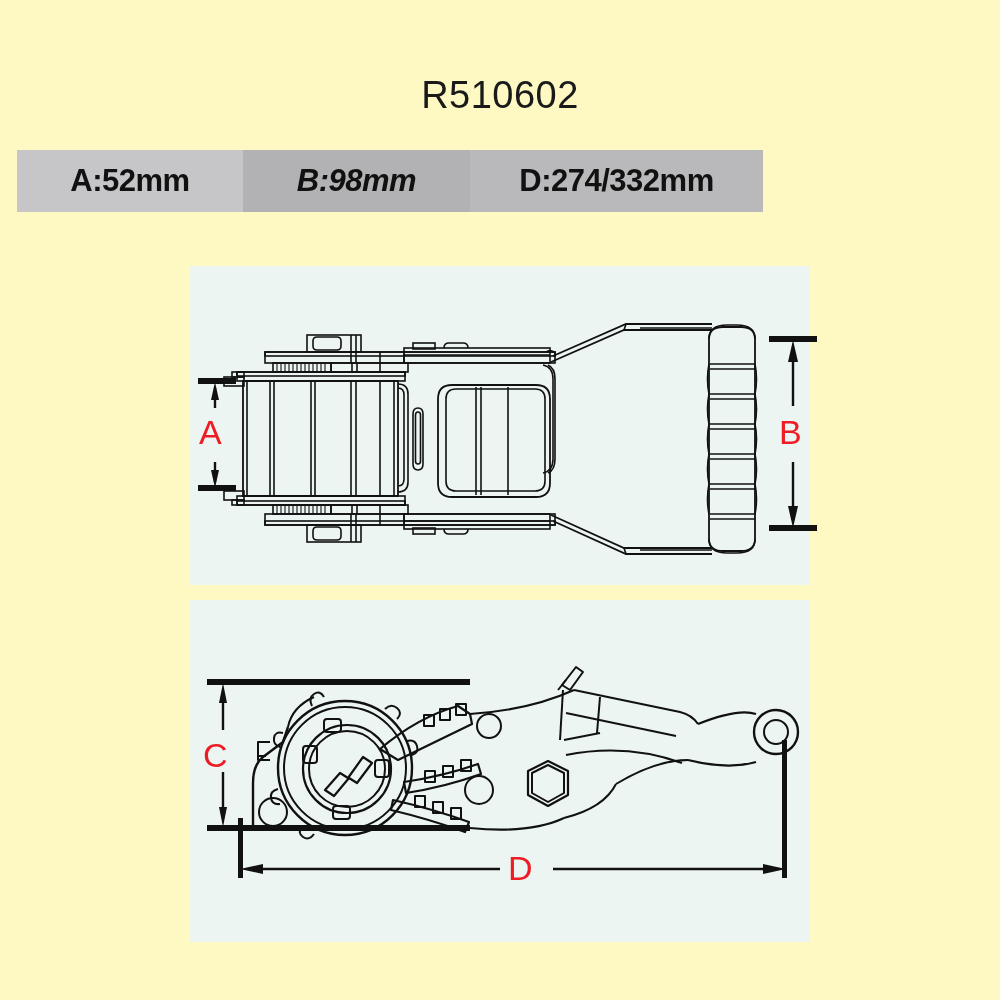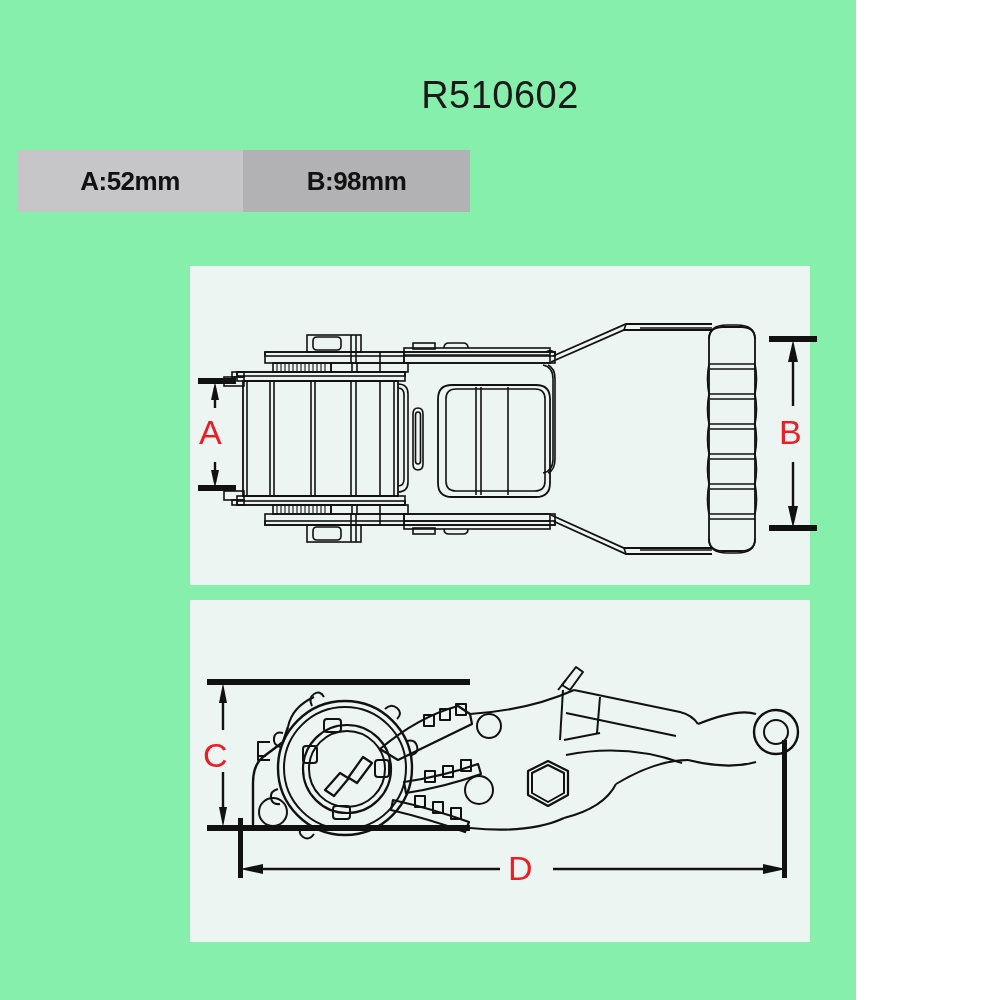--- a/index.html
+++ b/index.html
@@ -10,23 +10,23 @@
   body {
     width: 1000px;
     height: 1000px;
     position: relative;
     font-family: "Liberation Sans", sans-serif;
     overflow: hidden;
   }
   #page {
     position: absolute;
     left: 0; top: 0;
-    width: 856px;
+    width: 1000px;
     height: 1000px;
-    background: #86efac;
+    background: #fef9c3;
   }
   
   #product-title {
     position: absolute;
     left: 0;
     top: 74px;
     width: 1000px;
     text-align: center;
     font-size: 38px;
     font-weight: 400;
@@ -41,29 +41,29 @@
     top: 150px;
     width: 966px;
     height: 62px;
     display: flex;
     align-items: stretch;
   }
   .spec-cell {
     display: flex;
     align-items: center;
     justify-content: center;
-    font-size: 26px;
+    font-size: 31px;
     font-weight: bold;
     color: #111111;
     letter-spacing: -0.5px;
     font-family: "Liberation Sans", sans-serif;
     white-space: nowrap;
   }
   .spec-a { background: #c6c6c8; width: 226px; }
-  .spec-b { background: #b2b2b4; width: 227px; }
+  .spec-b { background: #b2b2b4; width: 227px; font-style: italic; }
   .spec-c { background: #cccccd; width: 220px; }
   .spec-d { background: #b9b9bb; width: 293px; }
 
   
   .panel {
     position: absolute;
     background: #edf5f3;
   }
   #panel-top {
     left: 190px;
@@ -100,20 +100,21 @@
 </head>
 <body>
 
 <div id="page">
 
   <div id="product-title">R510602</div>
 
   <div id="spec-bar">
     <div class="spec-cell spec-a">A:52mm</div>
     <div class="spec-cell spec-b">B:98mm</div>
+    <div class="spec-cell spec-d">D:274/332mm</div>
   </div>
 
   <div class="panel" id="panel-top"></div>
   <div class="panel" id="panel-bottom"></div>
 
   <svg class="svg-layer" id="svg-top-view" viewBox="0 0 1000 1000">
 
     <g fill="none" stroke="#111111" stroke-width="1.6" stroke-linejoin="miter">
 
       <rect x="243" y="381" width="155" height="115" stroke-width="1.8"></rect>

